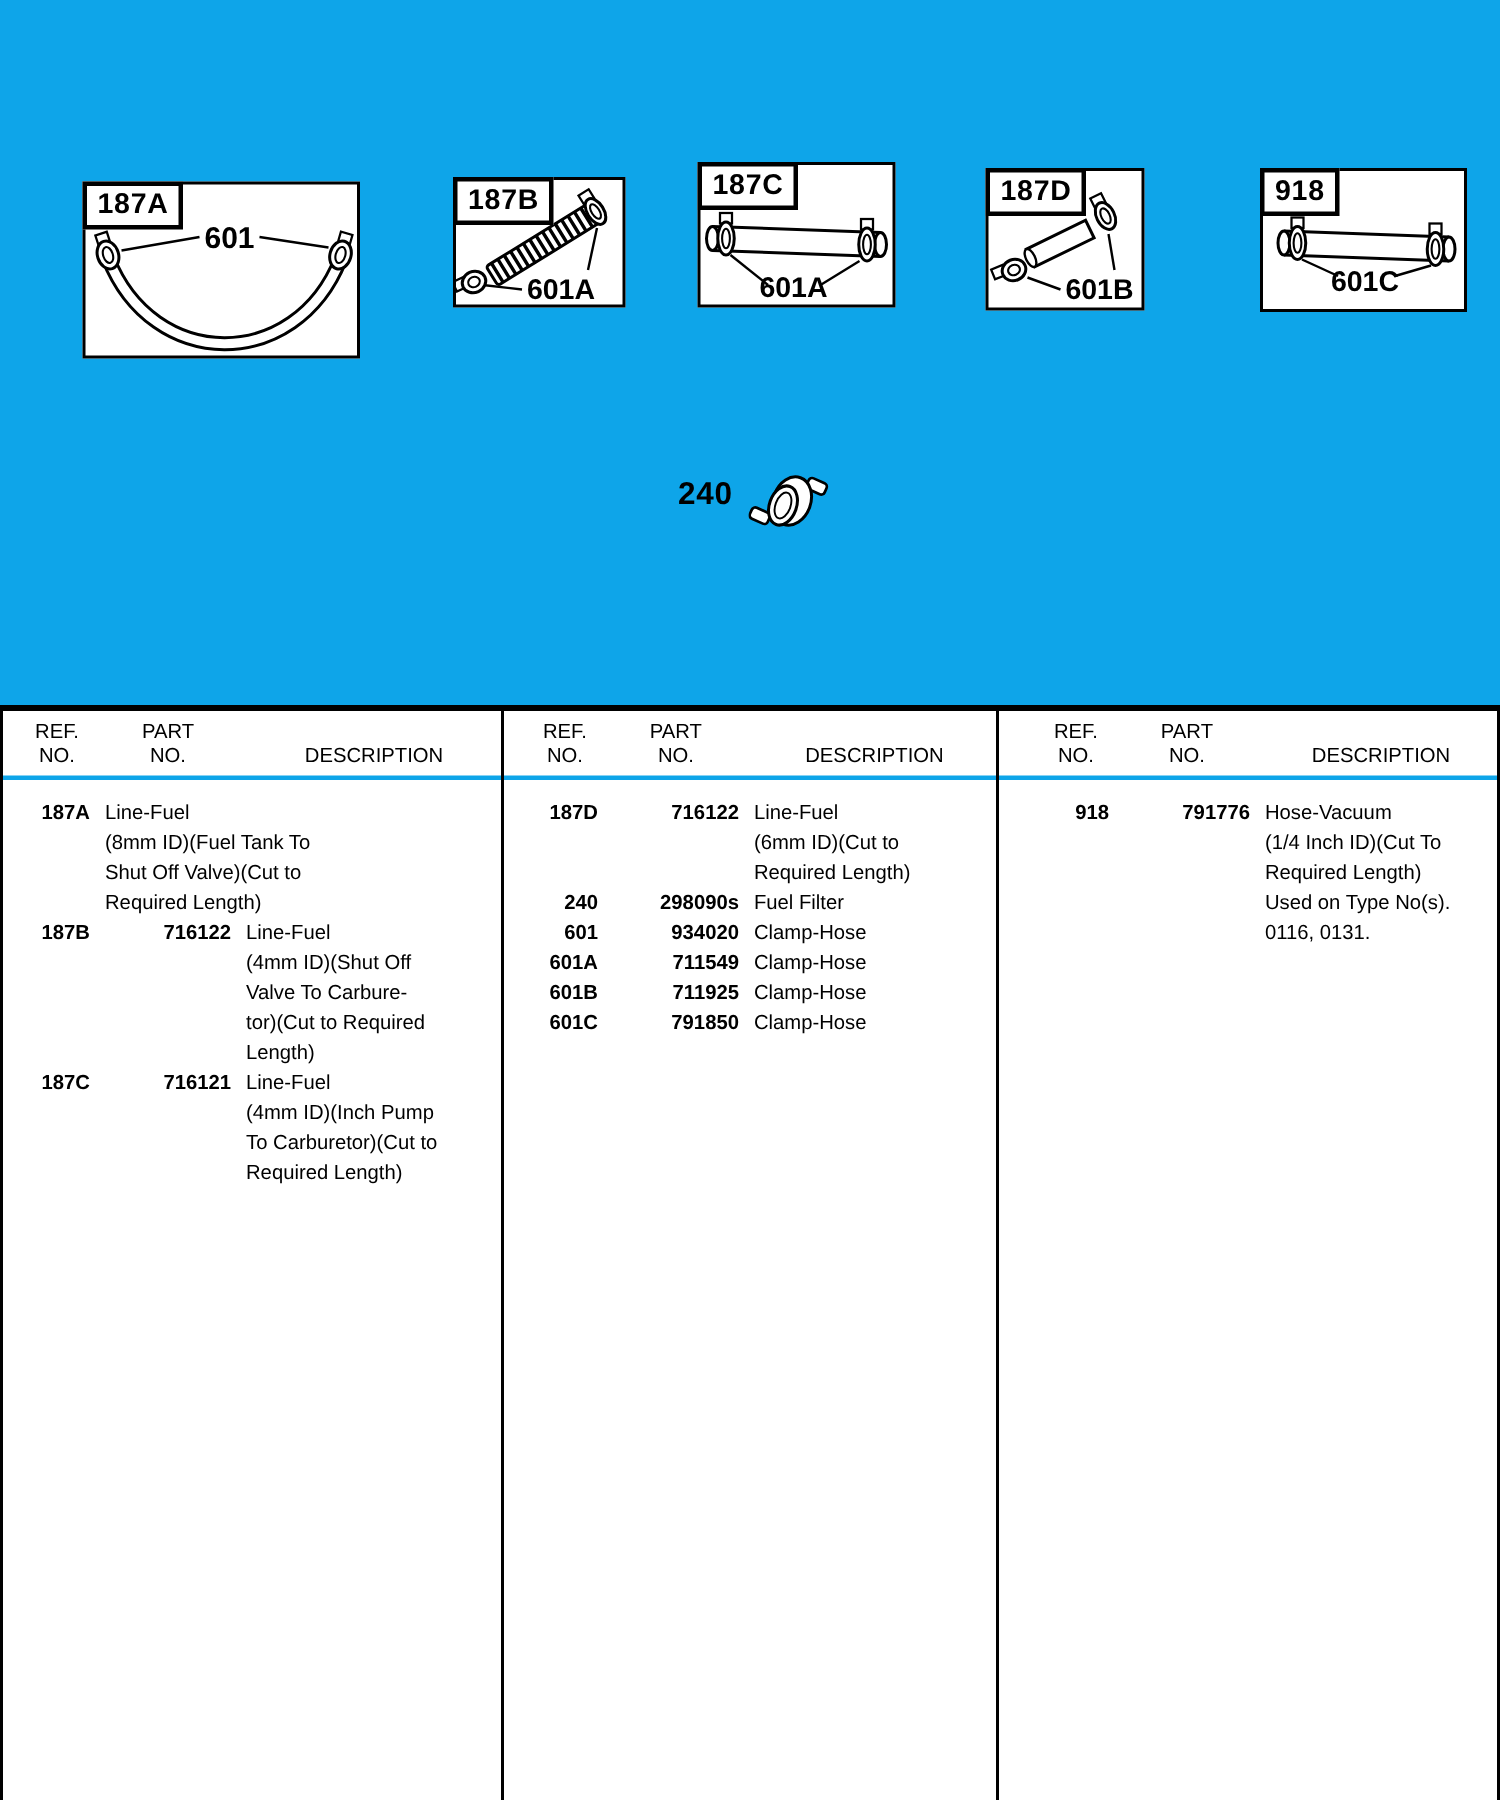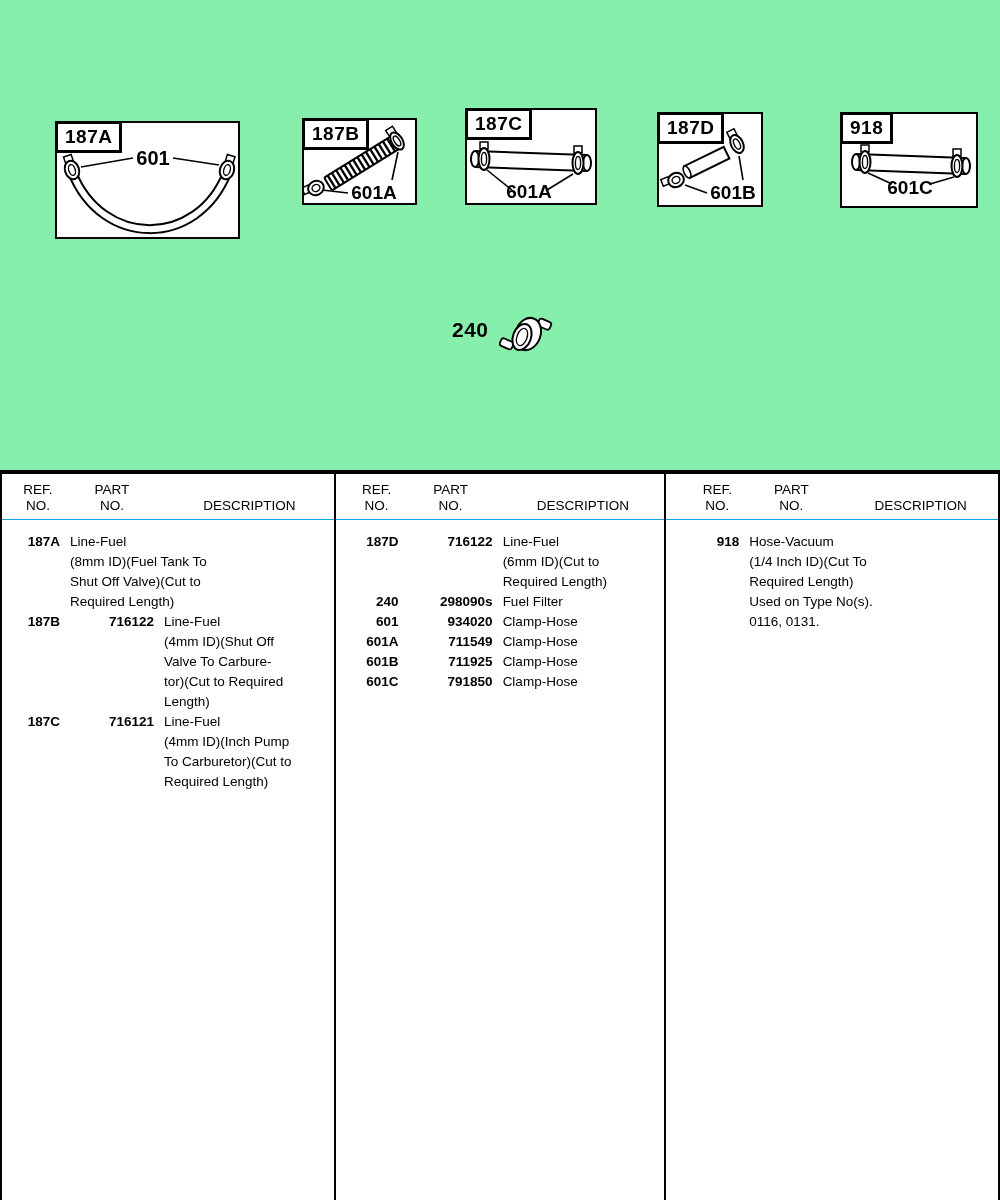--- a/index.html
+++ b/index.html
@@ -1,19 +1,19 @@
 <!DOCTYPE html>
 <html><head>
 <meta charset="utf-8">
 <style>
   * { margin:0; padding:0; box-sizing:border-box; }
   html,body { background:#ffffff; }
   .page {
     position:relative; width:1000px; height:1200px;
-    background:#86efac; overflow:hidden;
+    background:#0ea5e9; overflow:hidden;
     font-family:"Liberation Sans","DejaVu Sans",sans-serif;
     color:#000;
   }
   
   .fig-box {
     position:absolute; border:2px solid #000; background:#fff;
   }
   .fig-tab {
     position:absolute; top:-2px; left:-2px; z-index:2;
     border:3px solid #000; background:#fff;
@@ -31,21 +31,21 @@
 
   
   .parts-table {
     position:absolute; left:0; top:470px; width:1000px; height:730px;
     border-top:4px solid #000; border-left:2px solid #000; border-right:2px solid #000;
     background:#fff;
   }
   .v-divider { position:absolute; top:0; bottom:0; width:2px; background:#000; }
   .v-div-1 { left:332px; } .v-div-2 { left:662px; }
   .table-header { position:absolute; left:0; top:0; width:100%; height:46px;
-    border-bottom:1px solid #0ea5e9; display:flex; }
+    border-bottom:3px solid #0ea5e9; display:flex; }
   .hdr-col { height:100%; display:grid; column-gap:10px; align-items:end; padding-bottom:5px; }
   .hdr-col-1 { width:334px; grid-template-columns:44px 84px 1fr; padding-left:14px; }
   .hdr-col-2 { width:330px; grid-template-columns:44px 84px 1fr; padding-left:20px; }
   .hdr-col-3 { width:336px; grid-template-columns:44px 84px 1fr; padding-left:32px; }
   .hdr-cell { text-align:center; font-size:13.5px; line-height:16px; }
   .hdr-desc { }
 
   .table-body { position:absolute; left:0; top:49px; width:100%; bottom:0; display:flex; }
   .body-col { padding-top:9px; }
   .body-col-1 { width:334px; padding-left:14px; }
@@ -308,20 +308,21 @@
             <div class="ref">601C</div>
             <div class="part">791850</div>
             <div class="desc">
               <div>Clamp-Hose</div>
             </div>
           </div>
         </div>
       <div class="body-col body-col-3">
           <div class="entry">
             <div class="ref">918</div>
+            <div class="part">791776</div>
             <div class="desc">
               <div>Hose-Vacuum</div>
               <div>(1/4 Inch ID)(Cut To</div>
               <div>Required Length)</div>
               <div>Used on Type No(s).</div>
               <div>0116, 0131.</div>
             </div>
           </div>
         </div>
     </div>

